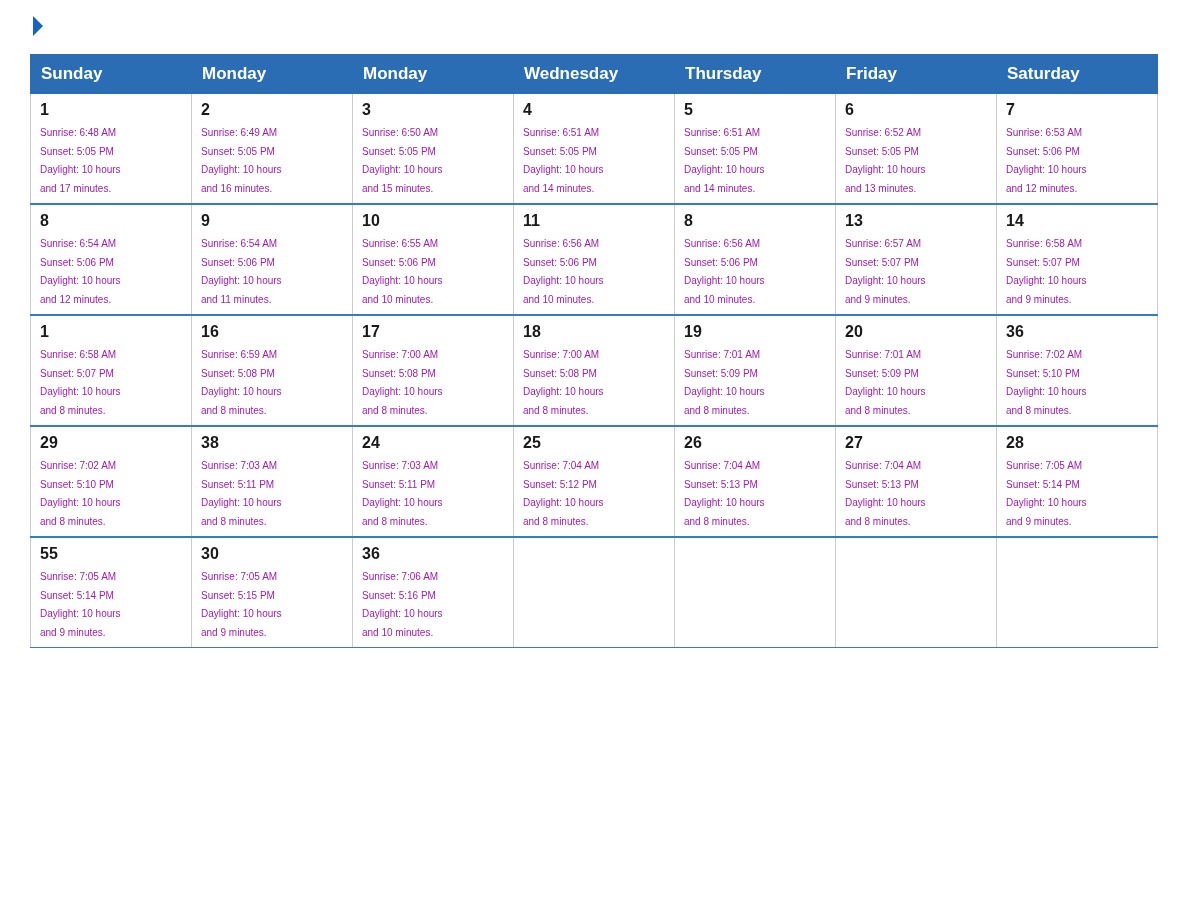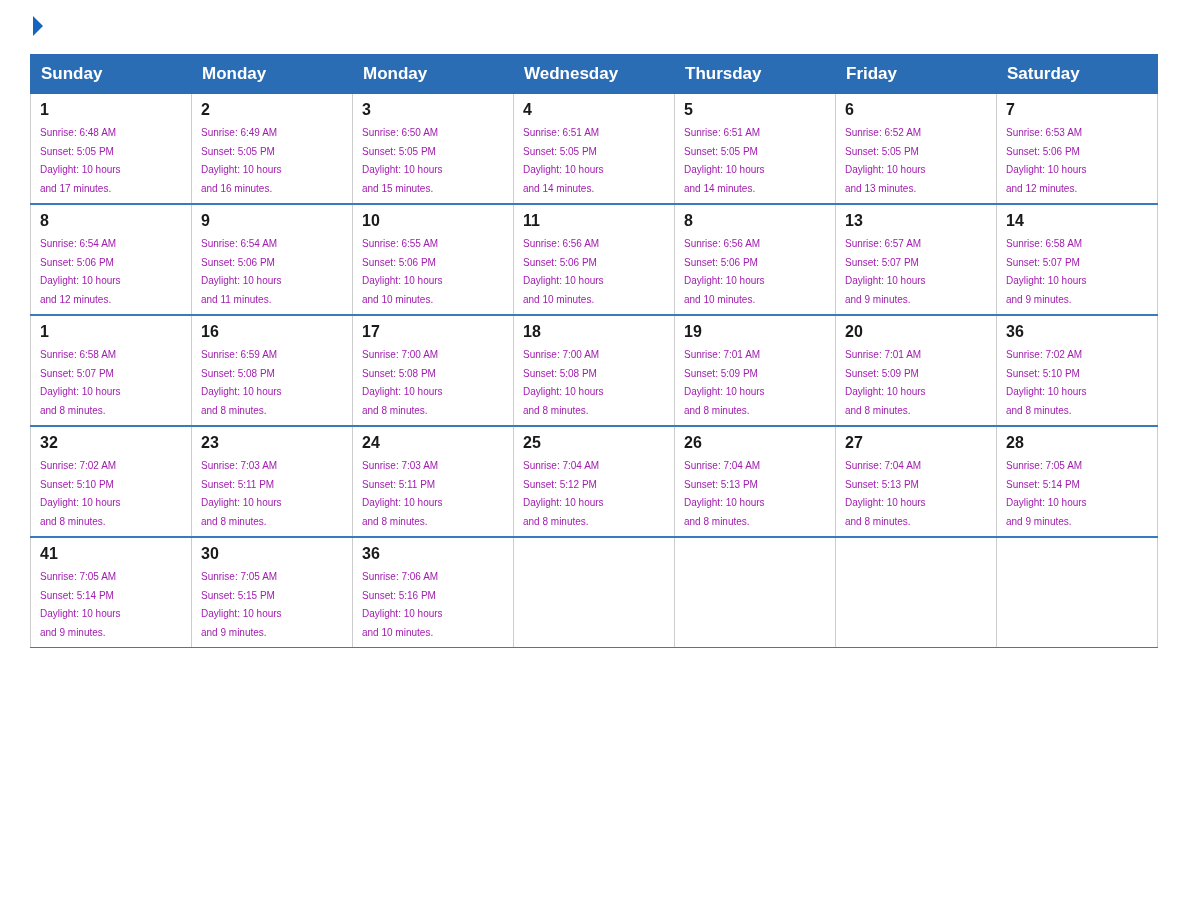--- a/index.html
+++ b/index.html
@@ -214,25 +214,25 @@
           <span class="day-num">20</span>
           <span class="day-info">Sunrise: 7:01 AM<br>Sunset: 5:09 PM<br>Daylight: 10 hours<br>and 8 minutes.</span>
         </td>
         <td>
           <span class="day-num">36</span>
           <span class="day-info">Sunrise: 7:02 AM<br>Sunset: 5:10 PM<br>Daylight: 10 hours<br>and 8 minutes.</span>
         </td>
       </tr>
       <tr>
         <td>
-          <span class="day-num">32</span>
+          <span class="day-num">29</span>
           <span class="day-info">Sunrise: 7:02 AM<br>Sunset: 5:10 PM<br>Daylight: 10 hours<br>and 8 minutes.</span>
         </td>
         <td>
-          <span class="day-num">23</span>
+          <span class="day-num">38</span>
           <span class="day-info">Sunrise: 7:03 AM<br>Sunset: 5:11 PM<br>Daylight: 10 hours<br>and 8 minutes.</span>
         </td>
         <td>
           <span class="day-num">24</span>
           <span class="day-info">Sunrise: 7:03 AM<br>Sunset: 5:11 PM<br>Daylight: 10 hours<br>and 8 minutes.</span>
         </td>
         <td>
           <span class="day-num">25</span>
           <span class="day-info">Sunrise: 7:04 AM<br>Sunset: 5:12 PM<br>Daylight: 10 hours<br>and 8 minutes.</span>
         </td>
@@ -244,21 +244,21 @@
           <span class="day-num">27</span>
           <span class="day-info">Sunrise: 7:04 AM<br>Sunset: 5:13 PM<br>Daylight: 10 hours<br>and 8 minutes.</span>
         </td>
         <td>
           <span class="day-num">28</span>
           <span class="day-info">Sunrise: 7:05 AM<br>Sunset: 5:14 PM<br>Daylight: 10 hours<br>and 9 minutes.</span>
         </td>
       </tr>
       <tr>
         <td>
-          <span class="day-num">41</span>
+          <span class="day-num">55</span>
           <span class="day-info">Sunrise: 7:05 AM<br>Sunset: 5:14 PM<br>Daylight: 10 hours<br>and 9 minutes.</span>
         </td>
         <td>
           <span class="day-num">30</span>
           <span class="day-info">Sunrise: 7:05 AM<br>Sunset: 5:15 PM<br>Daylight: 10 hours<br>and 9 minutes.</span>
         </td>
         <td>
           <span class="day-num">36</span>
           <span class="day-info">Sunrise: 7:06 AM<br>Sunset: 5:16 PM<br>Daylight: 10 hours<br>and 10 minutes.</span>
         </td>

